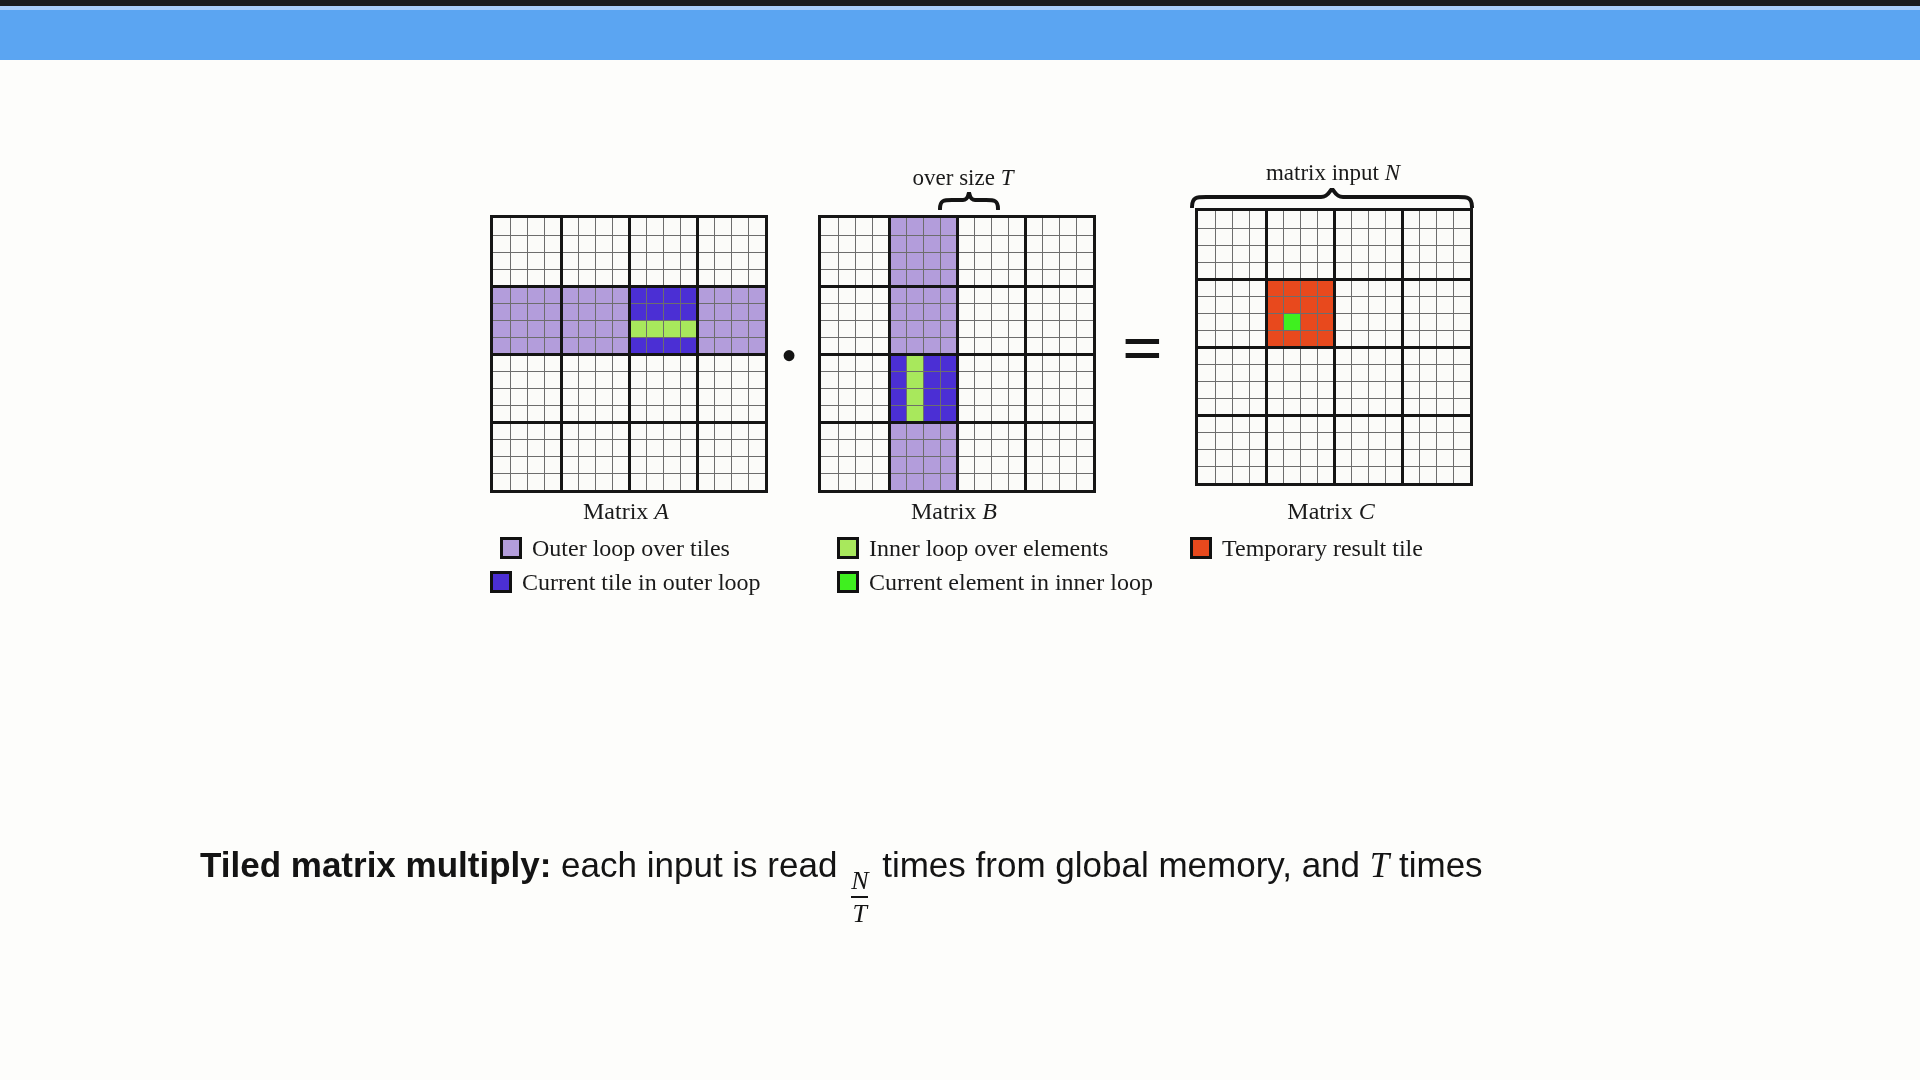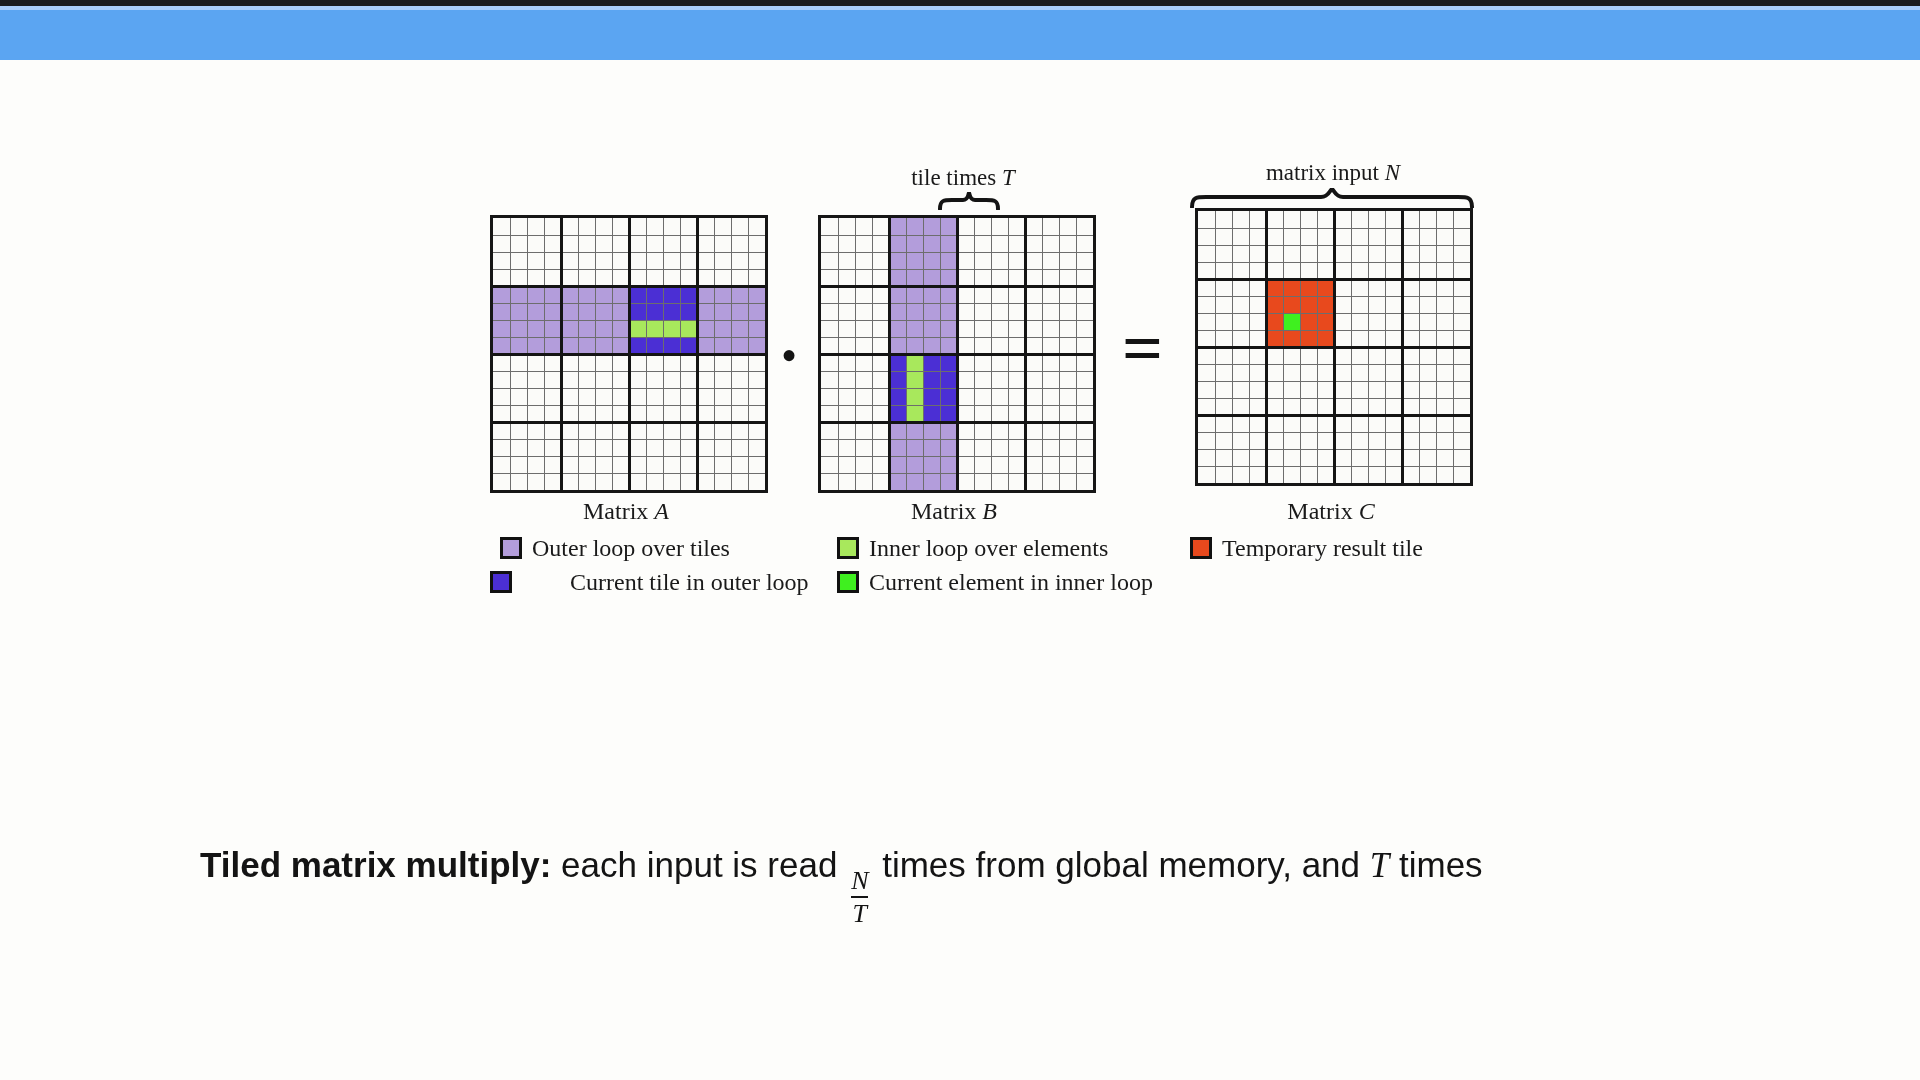--- a/index.html
+++ b/index.html
@@ -143,21 +143,21 @@
 <body>
 
 <div id="slide">
 
   <div id="topstrip"></div>
   <div id="topbar"></div>
   <div id="topbar-hi"></div>
 
 
   <div class="toplabel" style="left:893px; top:165px; width:140px;">
-    <span>tile times</span>
+    <span>over size</span>
     <span class="mathit">T</span>
   </div>
   <svg class="brace" style="left:938px; top:192px;" width="62" height="18" viewBox="0 0 62 18">
     <path d="M2,17 C2,8 6,8 14,8 L25,8 C30,8 30,3 31,1 C32,3 32,8 37,8 L48,8 C56,8 60,8 60,17" fill="none" stroke="#141414" stroke-width="4" stroke-linecap="round"></path>
   </svg>
 
   <div class="toplabel" style="left:1243px; top:160px; width:180px;">
     <span>matrix input</span>
     <span class="mathit">N</span>
   </div>
@@ -420,21 +420,21 @@
     </div>
   <div class="mlabel" style="left:1195px; top:498px; width:272px;">
     <span>Matrix</span>
     <span class="mathit">C</span>
   </div>
 
   <div class="legend-row" style="left:500px; top:536px;">
     <span class="swatch" style="background:#b39ddb;"></span>
     <span class="legend-text">Outer loop over tiles</span>
   </div>
-  <div class="legend-row" style="left:490px; top:570px;gap:48px;">
+  <div class="legend-row" style="left:490px; top:570px;">
     <span class="swatch" style="background:#4b2fd4;"></span>
     <span class="legend-text">Current tile in outer loop</span>
   </div>
   <div class="legend-row" style="left:837px; top:536px;">
     <span class="swatch" style="background:#a8e85c;"></span>
     <span class="legend-text">Inner loop over elements</span>
   </div>
   <div class="legend-row" style="left:837px; top:570px;text-align:center;">
     <span class="swatch" style="background:#3ff01f;"></span>
     <span class="legend-text">Current element in inner loop</span>

